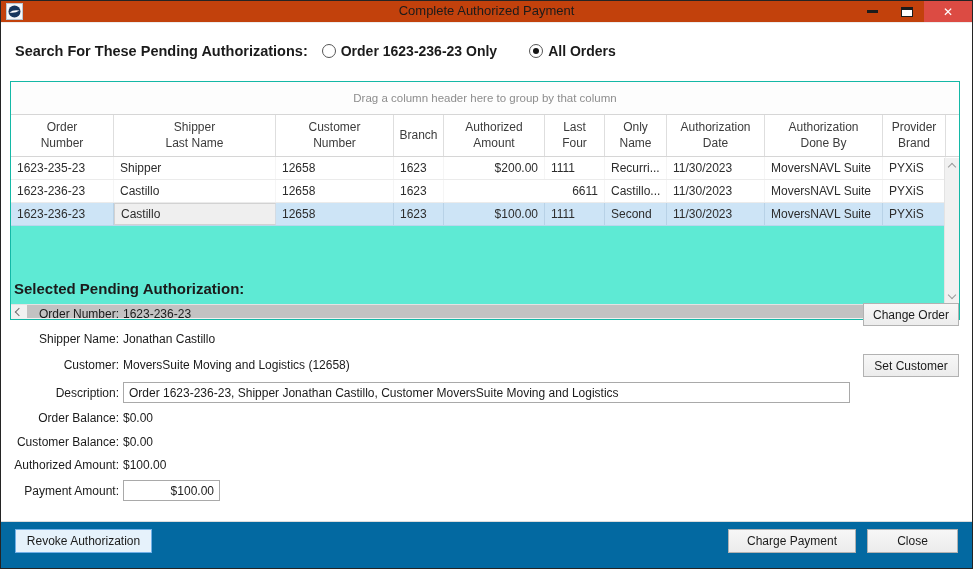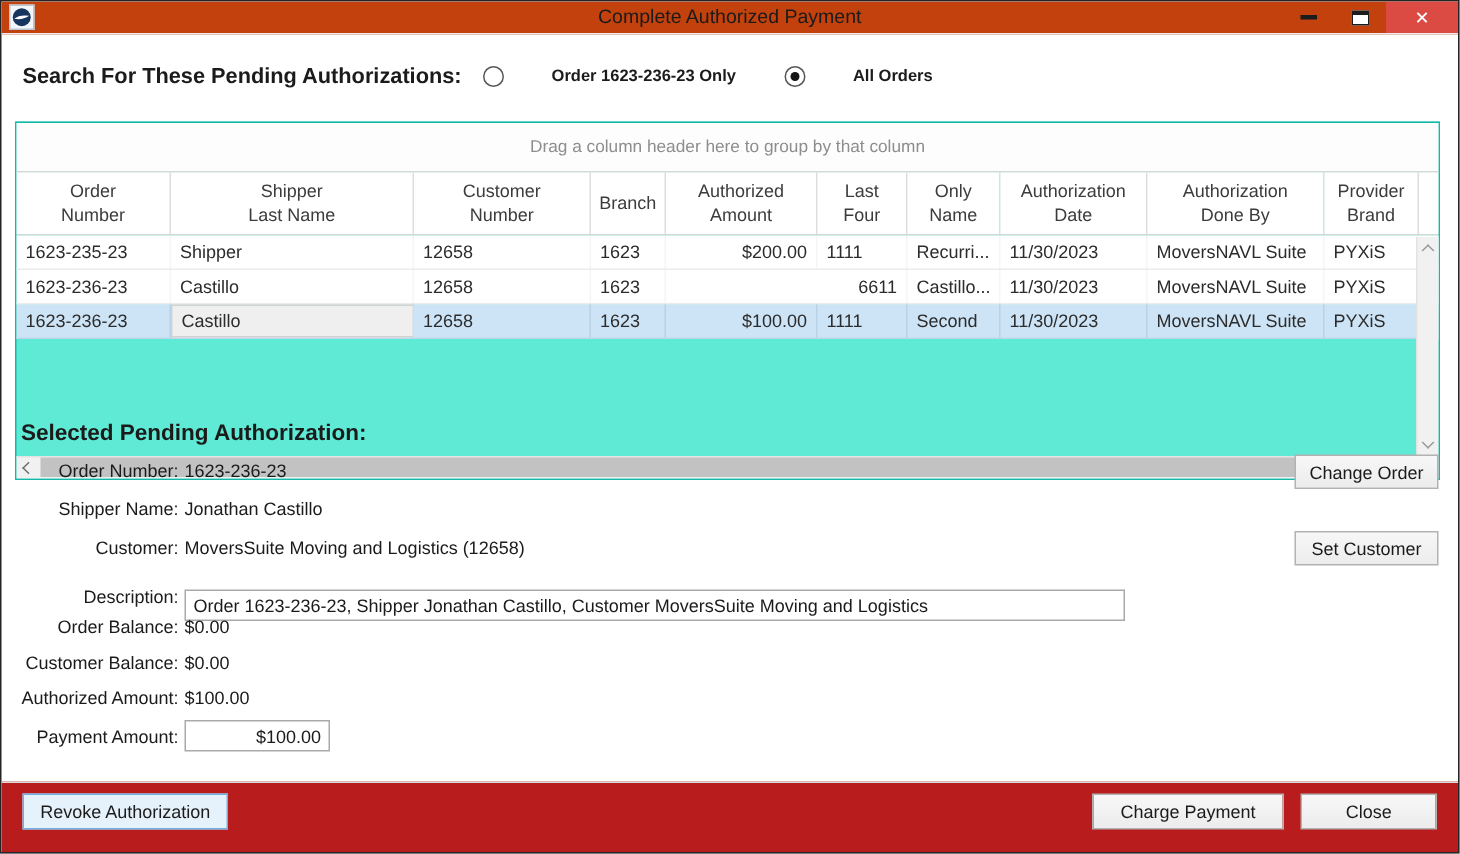--- a/index.html
+++ b/index.html
@@ -22,21 +22,21 @@
   .max-glyph { width:12px; height:10px; border:1.5px solid #1c1c1c; border-top-width:3px; background:#fff; }
   .btn-close { position:absolute; top:0; right:0; width:48px; height:21px; background:var(--close_red,#DC4B43); color:#fff; display:flex; align-items:center; justify-content:center; font-size:12px; font-weight:bold; cursor:pointer; }
 
   
   .search-row { position:absolute; top:40px; left:14px; height:20px; display:flex; align-items:center; }
   .search-label { font-size:14.5px; font-weight:bold; color:#1b1b1b; }
   .radio-opt { display:flex; align-items:center; margin-left:14px; cursor:pointer; }
   .radio-opt.second { margin-left:32px; }
   .rb { width:14px; height:14px; border:1px solid #565656; border-radius:50%; background:#fff; margin-right:5px; position:relative; flex:0 0 auto; }
   .rb .dot { position:absolute; left:3px; top:3px; width:6px; height:6px; border-radius:50%; background:#141414; display:none; }
-  .radio-label { font-size:11px; font-weight:bold; color:#1b1b1b;margin-left:27px; }
+  .radio-label { font-size:14px; font-weight:bold; color:#1b1b1b; }
 
   
   .grid { position:absolute; left:9px; top:80px; width:950px; height:239px; border:1px solid #14b8a6; background:#5eead4; }
   .group-panel { height:33px; border-bottom:1px solid #d6d6d6; display:flex; align-items:center; justify-content:center; font-size:11.5px; color:#8d8d8d; background:#fdfdfd; }
   .header-row { display:flex; height:42px; border-bottom:1px solid #d6d6d6; }
   .hcell { border-right:1px solid #dedede; display:flex; flex-direction:column; align-items:center; justify-content:center; font-size:12px; color:#3c3c3c; line-height:1.3; text-align:center; background:#fff; cursor:pointer; }
   .hcell.filler { flex:1; border-right:none; cursor:default; }
   .grow { display:flex; height:23px; border-bottom:1px solid #ebebeb; background:#fff; cursor:pointer; }
   .grow.selected { background:var(--selected_row,#CDE4F6); border-bottom-color:#bcd6ec; }
   .gcell { font-size:12px; color:#2c2c2c; padding:0 6px; line-height:22px; white-space:nowrap; overflow:hidden; border-right:1px solid rgba(0,0,0,0.04); }
@@ -57,30 +57,30 @@
 
   
   .section-heading { position:absolute; left:13px; top:279px; font-size:15px; font-weight:bold; color:#1b1b1b; }
   .detail-row { position:absolute; left:6px; display:flex; font-size:12px; color:#1b1b1b; align-items:center; }
   .dlabel { width:112px; text-align:right; flex:0 0 auto; }
   .dvalue { margin-left:4px; white-space:nowrap; }
   .row-ordernum { top:306px; } .row-shipper { top:331px; } .row-customer { top:357px; }
   .row-desc { top:381px; } .row-obal { top:410px; } .row-cbal { top:434px; }
   .row-auth { top:457px; } .row-pay { top:479px; }
   .text-input { margin-left:4px; height:21px; border:1px solid #a9a9a9; background:#fff; font-family:inherit; font-size:12px; color:#1b1b1b; padding:0 5px; }
-  .desc-input { width:627px;margin-top:11px; }
+  .desc-input { width:727px; }
   .pay-input { width:97px; text-align:right; }
 
   
   .btn { position:absolute; height:23px; background:linear-gradient(#f7f7f7,#ececec); border:1px solid #b2b2b2; font-family:inherit; font-size:12px; color:#1b1b1b; cursor:pointer; }
   .btn-change-order { left:862px; top:302px; width:96px; }
   .btn-set-customer { left:862px; top:353px; width:96px; }
 
   
-  .footer { position:absolute; left:0; right:0; bottom:0; height:47px; background:#b91c1c; border-top:1px solid #dcdcdc; }
+  .footer { position:absolute; left:0; right:0; bottom:0; height:47px; background:#0369a1; border-top:1px solid #dcdcdc; }
   .fbtn { position:absolute; top:7px; height:24px; background:linear-gradient(#f7f7f7,#ececec); border:1px solid #b2b2b2; font-family:inherit; font-size:12px; color:#1b1b1b; cursor:pointer; }
   .btn-revoke { left:14px; width:137px; background:var(--focus_fill,#E6F2FB); border:1px solid var(--focus_border,#71B0E7); }
   .btn-charge { left:727px; width:128px; }
   .btn-close-f { left:866px; width:91px; }
 </style>
 </head>
 <body>
 
 <div class="window">
 

